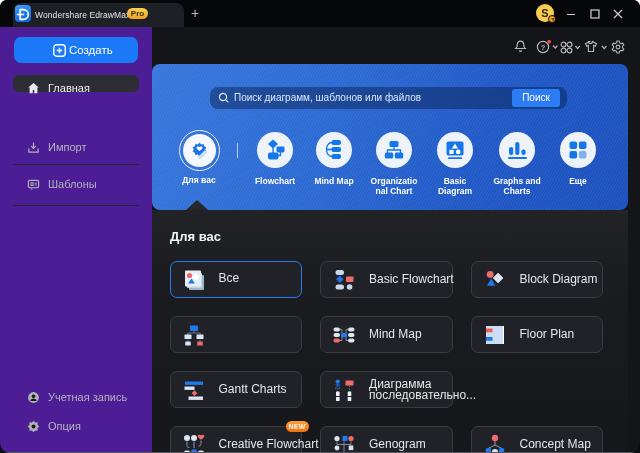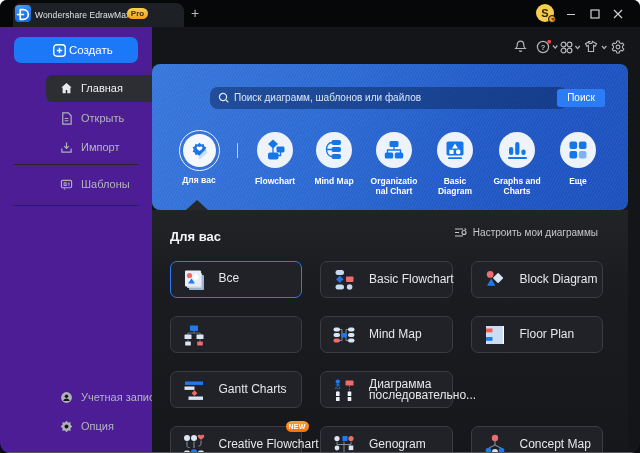--- a/index.html
+++ b/index.html
@@ -26,41 +26,41 @@
              background:#f0a32f; border:1px solid #0a0b0d; }
   #avbadge:after { content:""; position:absolute; left:1.5px; top:2px; width:0; height:0;
              border-left:2.5px solid transparent; border-right:2.5px solid transparent; border-top:3px solid #7a4a08; }
   .winbtn { position:absolute; top:6px; width:16px; height:16px; color:#cfd0d2; }
 
   
   #sidebar { position:absolute; left:0; top:27px; width:152px; height:426px; background:#4c1d95; border-radius:0 0 0 10px;}
   #createbtn { position:absolute; left:14px; top:10px; width:124px; height:26px; background:#1b78f7;
                border-radius:7px; color:#fff; }
   #createbtn .lbl { position:absolute; left:55px; top:6.5px; font-size:11.5px; }
-  .navitem { position:absolute; left:13px; width:126px; height:27px; border-radius:6px;margin-left:33px; }
+  .navitem { position:absolute; left:13px; width:126px; height:17px; border-radius:6px; }
   .navitem .txt { position:absolute; left:35px; top:7px; font-size:11px; color:#b4b6ba; white-space:nowrap; }
   .navitem.active { background:#2c2e34; }
   .navitem.active .txt { color:#f0f1f2; }
   .navicon { position:absolute; left:14px; top:7px; width:13px; height:13px; }
   .sep { position:absolute; left:13px; width:126px; height:1px; background:#26282c; }
 
   
   #main { position:absolute; left:152px; top:27px; width:488px; height:426px; background:#131519; border-radius:0 0 10px 0;}
   .hicon { position:absolute; top:13px; }
 
   
   #banner { position:absolute; left:0px; top:37px; width:476px; height:146px; border-radius:8px;
             background:linear-gradient(112deg,#3877dc 0%,#2d6bd4 35%,#2058c5 70%,#1c50bd 100%); overflow:hidden;}
   #banner .tex { position:absolute; inset:0;
       background:repeating-linear-gradient(118deg, rgba(255,255,255,0.06) 0 0.6px, rgba(255,255,255,0) 1px 2.6px); }
   #searchbox { position:absolute; left:58px; top:23px; width:357px; height:22px; border-radius:8px;
                background:rgba(8,32,80,0.47); }
   #searchbox .ph { position:absolute; left:24px; top:5px; font-size:10px; color:#dbe7f9; }
   #searchbtn { position:absolute; left:302px; top:2px; width:48px; height:18px; background:#2c7cf6; border-radius:3px;
-               color:#fff; font-size:10px; text-align:center; line-height:18px;margin-left:45px; }
+               color:#fff; font-size:10px; text-align:center; line-height:18px; }
   .cat { position:absolute; top:68px; width:72px; text-align:center; }
   .cat .circle { margin:0 auto; width:36px; height:36px; border-radius:50%; background:#eef2f9; position:relative; }
   .cat .lab { margin-top:8px; font-size:8.5px; font-weight:bold; color:#ffffff; line-height:10px; white-space:pre-line; }
   #catsel .circle { width:33px; height:33px; margin-top:1.5px; background:#f4f7fc; }
   #catsel .ring { position:absolute; left:50%; top:-2.5px; width:41px; height:41px; margin-left:-20.5px;
        border:1.5px solid #eef2f9; border-radius:50%; }
   .catdiv { position:absolute; left:84.5px; top:79px; width:1.2px; height:15px; background:rgba(235,240,250,0.75); border-radius:1px;}
 
   
   #content { position:absolute; left:0px; top:183px; width:476px; height:243px;
@@ -114,27 +114,20 @@
         <path d="M6.5 3.8v5.4M3.8 6.5h5.4" stroke="#fff" stroke-width="1.4"></path>
       </svg>
       <div class="lbl">Создать</div>
     </div>
     <div class="navitem active" style="top:48px">
       <svg class="navicon" viewBox="0 0 14 14">
           <path d="M7 1.2 1.4 6h1.4v6h3.4V8.6h1.6V12h3.4V6h1.4z" fill="#e8e9eb"></path>
         </svg>
       <div class="txt">Главная</div>
     </div>
-    <div class="navitem" style="top:78px">
-      <svg class="navicon" viewBox="0 0 14 14">
-          <path d="M3 1h6l3 3v9H3z" fill="none" stroke="#b0b2b6" stroke-width="1.3"></path>
-          <path d="M5 7h4M5 9.5h4" stroke="#b0b2b6" stroke-width="1.1"></path>
-        </svg>
-      <div class="txt">Открыть</div>
-    </div>
     <div class="navitem" style="top:107px">
       <svg class="navicon" viewBox="0 0 14 14">
           <path d="M2 8v4h10V8" fill="none" stroke="#b0b2b6" stroke-width="1.3"></path>
           <path d="M7 1.5V8M4.5 5.5 7 8l2.5-2.5" fill="none" stroke="#b0b2b6" stroke-width="1.3"></path>
         </svg>
       <div class="txt">Импорт</div>
     </div>
     <div class="sep" style="top:137px"></div>
     <div class="navitem" style="top:144px">
       <svg class="navicon" viewBox="0 0 14 14">
@@ -281,26 +274,20 @@
             <rect x="9.9" y="9.9" width="7.6" height="7.6" rx="2" fill="#7fb3ef"></rect>
           </svg>
         </div>
         <div class="lab">Еще</div>
       </div>
     </div>
 
     <div id="content">
       <div id="pointer"></div>
       <div id="sectitle">Для вас</div>
-      <div id="customize">
-        <svg style="vertical-align:-2px;margin-right:6px" width="13" height="11" viewBox="0 0 13 11">
-            <path d="M1 2h8M1 5.5h4M1 9h8" stroke="#c6c8cb" stroke-width="1.2"></path>
-            <circle cx="10" cy="5.5" r="2" fill="none" stroke="#c6c8cb" stroke-width="1.1"></circle>
-            <path d="M12.9 2.2 10.5 1l.2 2z" fill="#c6c8cb"></path>
-          </svg>Настроить мои диаграммы</div>
 
       <div class="card sel" style="left:17.5px;top:50.5px">
         <svg class="cic" viewBox="0 0 22 22">
           <rect x="6" y="6" width="15" height="15" rx="1" fill="#9fb4cf"></rect>
           <rect x="4" y="4" width="15" height="15" rx="1" fill="#c3d4ea"></rect>
           <rect x="2" y="1.5" width="16" height="16" rx="1" fill="#e7eef8"></rect>
           <circle cx="6.5" cy="6.5" r="2.6" fill="#ed6a66"></circle>
           <rect x="10.2" y="5.5" width="5" height="5" fill="#fff" transform="rotate(45 12.7 8)"></rect>
           <path d="M5 14.5 8.5 9.5 12 14.5z" fill="#2079ef"></path>
         </svg>

